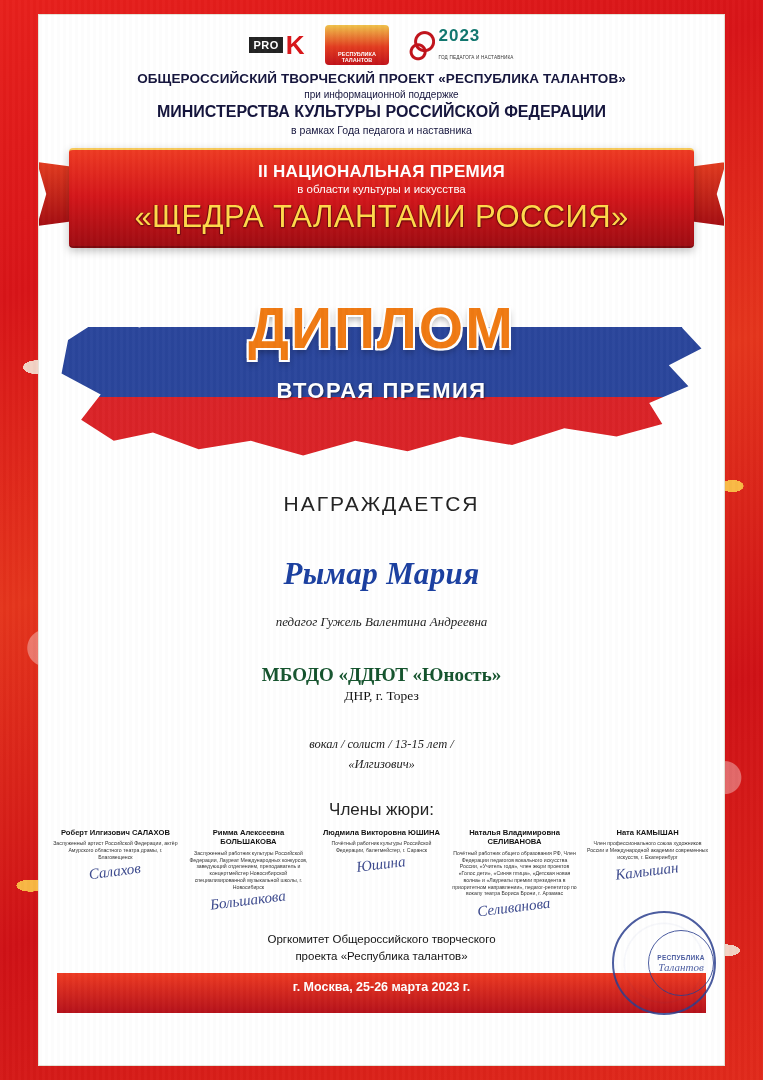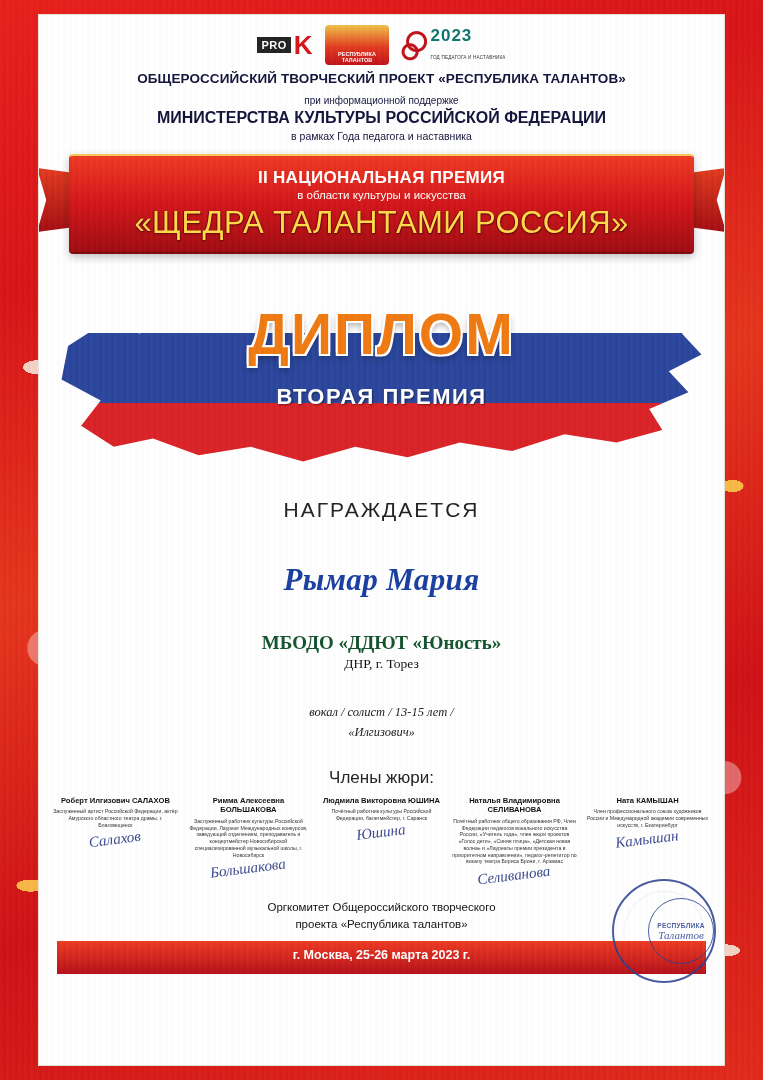--- a/index.html
+++ b/index.html
@@ -53,21 +53,21 @@
     position:absolute;
     left: 38px; top: 14px; right: 38px; bottom: 14px;
     background: #ffffff;
     border: 1px solid #e7e3d8;
     overflow: hidden;
   }
 
   
   .logos {
     display:flex; align-items:center; justify-content:center;
-    gap: 12px;
+    gap: 20px;
     padding: 10px 0 4px;
   }
   .logo-prok {
     display:flex; align-items:center; gap:3px;
     font-weight:bold;
   }
   .logo-prok .pro {
     background:#222; color:#fff; font-size:11px; padding:2px 4px; letter-spacing:.5px;
     font-family:"Liberation Sans", sans-serif;
   }
@@ -88,21 +88,21 @@
     background:
       radial-gradient(circle at 60% 40%, transparent 0 7px, #c1121a 8px 10px, transparent 11px),
       radial-gradient(circle at 35% 70%, transparent 0 5px, #c1121a 6px 8px, transparent 9px);
   }
   .logo-year .yr { font-size:17px; font-weight:bold; color:#0f766e; line-height:1; letter-spacing:1px;}
   .logo-year .yrsub { font-size:4.6px; color:#333; line-height:1.15; letter-spacing:.2px; }
 
   
   .top-titles { text-align:center; padding: 2px 26px 6px; }
   .t1 { font-size:13.5px; font-weight:bold; color:#14143c; letter-spacing:.1px; }
-  .t2 { font-size:10px; color:#14143c; margin-top:9px; }
+  .t2 { font-size:10px; color:#14143c; margin-top:3px; }
   .t3 { font-size:16px; font-weight:bold; color:#14143c; margin-top:3px; }
   .t4 { font-size:10.5px; color:#14143c; margin-top:3px; }
 
   
   .banner-wrap { position:relative; margin-top:6px; height:102px; }
   .ribbon-left, .ribbon-right {
     position:absolute; top:14px; width:58px; height:64px;
     background: linear-gradient(180deg,#e23b1f,#a40d12);
   }
   .ribbon-left { left:-2px; clip-path: polygon(0 0,100% 12%,100% 88%,0 100%,16% 50%); }
@@ -193,21 +193,21 @@
     white-space:nowrap; overflow:hidden;
   }
 
   
   .footer { text-align:center; margin-top:6px; padding:0 18px; position:relative; }
   .org-com { font-size:11.5px; color:#111; line-height:1.45; }
   .footer-bar {
     margin-top:8px;
     background: linear-gradient(180deg,#ee3a22,#b5111a);
     color:#fff; font-size:12.5px; font-weight:bold;
-    padding:7px 0 12px;
+    padding:7px 0 19px;
   }
   .stamp {
     position:absolute; right:8px; top:-20px;
     width:104px; height:104px; border-radius:50%;
     border:2px solid #2b3f8f; color:#2b3f8f;
     display:flex; align-items:flex-end; justify-content:center;
     flex-direction:column;
     opacity:.85;
     background: radial-gradient(circle, rgba(255,255,255,0) 54%, rgba(43,63,143,0.06) 56%, rgba(255,255,255,0) 58%);
   }
@@ -262,20 +262,21 @@
 
     <div class="map-block">
       <div class="map-shape"></div>
       <div class="diploma">ДИПЛОМ</div>
       <div class="prize">ВТОРАЯ ПРЕМИЯ</div>
     </div>
 
     <div class="award">
       <div class="awarded">НАГРАЖДАЕТСЯ</div>
       <div class="winner">Рымар Мария</div>
+      <div class="teacher">педагог Гужель Валентина Андреевна</div>
       <div class="org">МБОДО «ДДЮТ «Юность»</div>
       <div class="city">ДНР, г. Торез</div>
       <div class="nomination">
         <span>вокал / солист / 13-15 лет /</span><br>
         <span>«Илгизович»</span>
       </div>
     </div>
 
     <div class="jury-title">Члены жюри:</div>
     <div class="jury-row">

